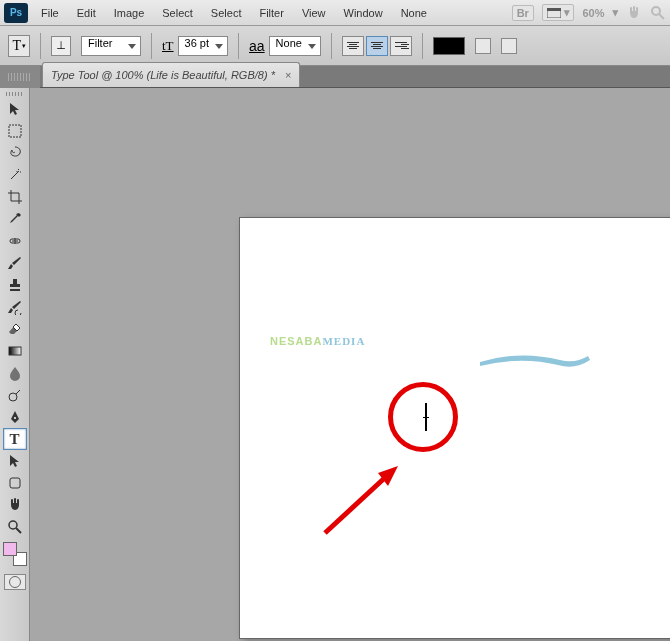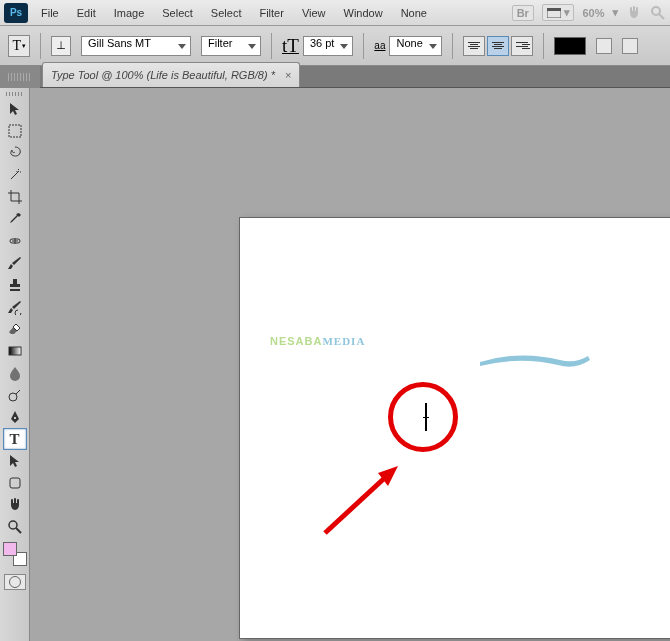--- a/index.html
+++ b/index.html
@@ -10,22 +10,22 @@
 .menu-right{margin-left:auto;display:flex;align-items:center;gap:8px;color:#999;font-weight:bold;}
 .menu-right .ctrl{border:1px solid #bbb;background:#e5e5e5;padding:1px 4px;border-radius:2px;display:flex;align-items:center;gap:3px;}
 .zoom{color:#999;}
 .optbar{height:40px;background:linear-gradient(#d8d8d8,#c8c8c8);border-bottom:1px solid #888;display:flex;align-items:center;padding:0 8px;gap:10px;}
 .tool-ind{width:22px;height:22px;border:1px solid #888;background:#e8e8e8;display:flex;align-items:center;justify-content:center;font-family:Georgia,serif;font-size:14px;}
 .vsep{width:1px;height:26px;background:#999;}
 .orient{width:20px;height:20px;border:1px solid #888;background:#eee;display:flex;align-items:center;justify-content:center;font-family:Georgia,serif;}
 .select{border:1px solid #888;background:#fff;height:20px;padding:0 18px 0 6px;position:relative;min-width:60px;}
 .select::after{content:"";position:absolute;right:4px;top:7px;border-left:4px solid transparent;border-right:4px solid transparent;border-top:5px solid #555;}
 .size-ctrl{display:flex;align-items:center;gap:4px;}
-.size-lbl{font-family:Georgia,serif;font-size:19px;text-decoration:underline;}
-.aa-lbl{font-size:10px;text-decoration:underline;}
+.size-lbl{font-family:Georgia,serif;font-size:13px;text-decoration:underline;}
+.aa-lbl{font-size:14px;text-decoration:underline;}
 .align-grp{display:flex;gap:2px;}
 .align-btn{width:22px;height:20px;border:1px solid #888;background:#e8e8e8;display:flex;flex-direction:column;justify-content:center;align-items:center;gap:1px;padding:2px;}
 .align-btn.active{background:#b8d0e8;border-color:#5a8ab8;}
 .align-btn span{height:1px;background:#333;display:block;}
 .swatch{width:32px;height:18px;border:1px solid #666;background:#000;}
 .panel-ico{width:16px;height:16px;border:1px solid #888;background:#e8e8e8;}
 .tabbar{height:22px;background:#7a7a7a;border-bottom:1px solid #555;display:flex;align-items:flex-end;padding-left:42px;}
 .tabbar-grip{position:absolute;top:66px;left:0;width:40px;height:22px;background:#888;display:flex;align-items:center;justify-content:center;}
 .tabbar-grip::before{content:"";width:24px;height:8px;background:repeating-linear-gradient(90deg,#aaa,#aaa 1px,transparent 1px,transparent 3px);}
 .tab{background:linear-gradient(#e5e5e5,#d5d5d5);border:1px solid #888;border-bottom:none;padding:6px 8px;display:flex;align-items:flex-start;gap:10px;font-style:italic;color:#444;border-radius:3px 3px 0 0;}
@@ -81,21 +81,20 @@
         <circle cx="6" cy="6" r="4" fill="none" stroke="#bbb" stroke-width="2"></circle>
         <line x1="9" y1="9" x2="14" y2="14" stroke="#bbb" stroke-width="2"></line>
       </svg>
   </div>
 </div>
 
 <div class="optbar">
   <div class="tool-ind">T<span style="font-size:7px;margin-left:1px">▾</span></div>
   <div class="vsep"></div>
   <div class="orient">⊥</div>
-  <div class="select" style="min-width:110px">Gill Sans MT</div>
   <div class="select" style="min-width:60px">Filter</div>
   <div class="vsep"></div>
   <div class="size-ctrl">
     <span class="size-lbl">tT</span>
     <div class="select" style="min-width:46px">36 pt</div>
   </div>
   <div class="vsep"></div>
   <div class="size-ctrl">
     <span class="aa-lbl">aa</span>
     <div class="select" style="min-width:50px">None</div>

